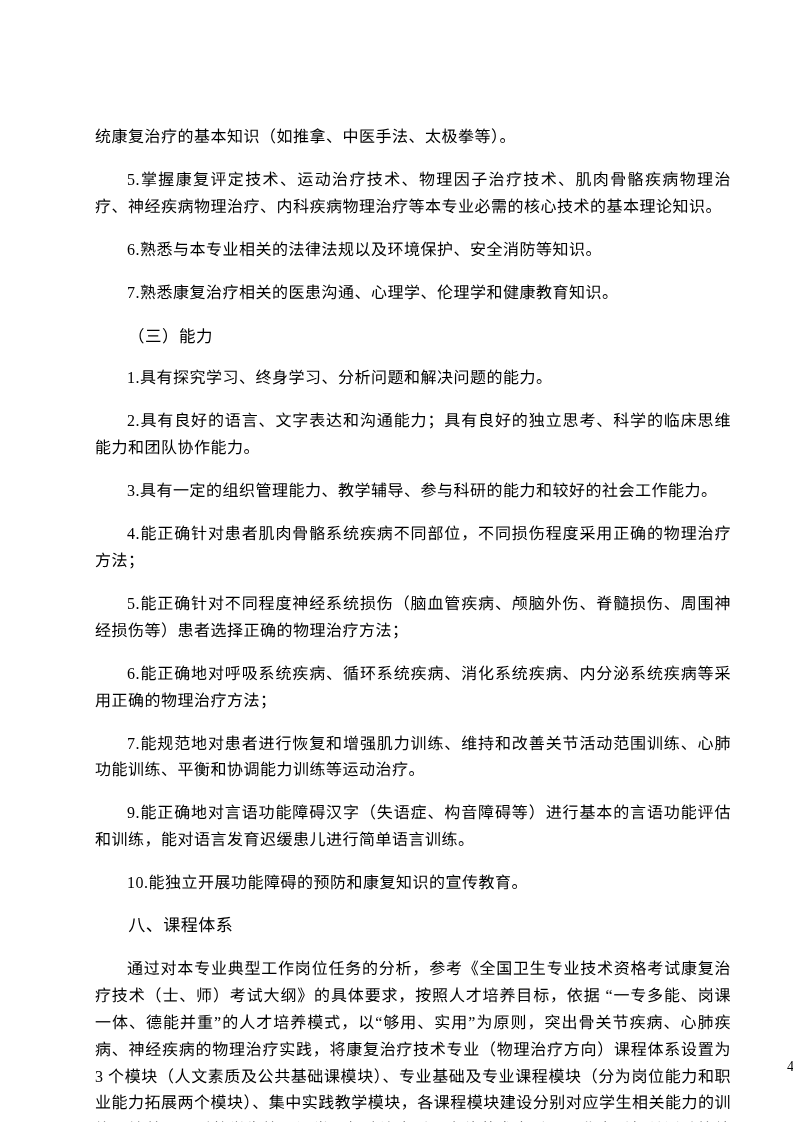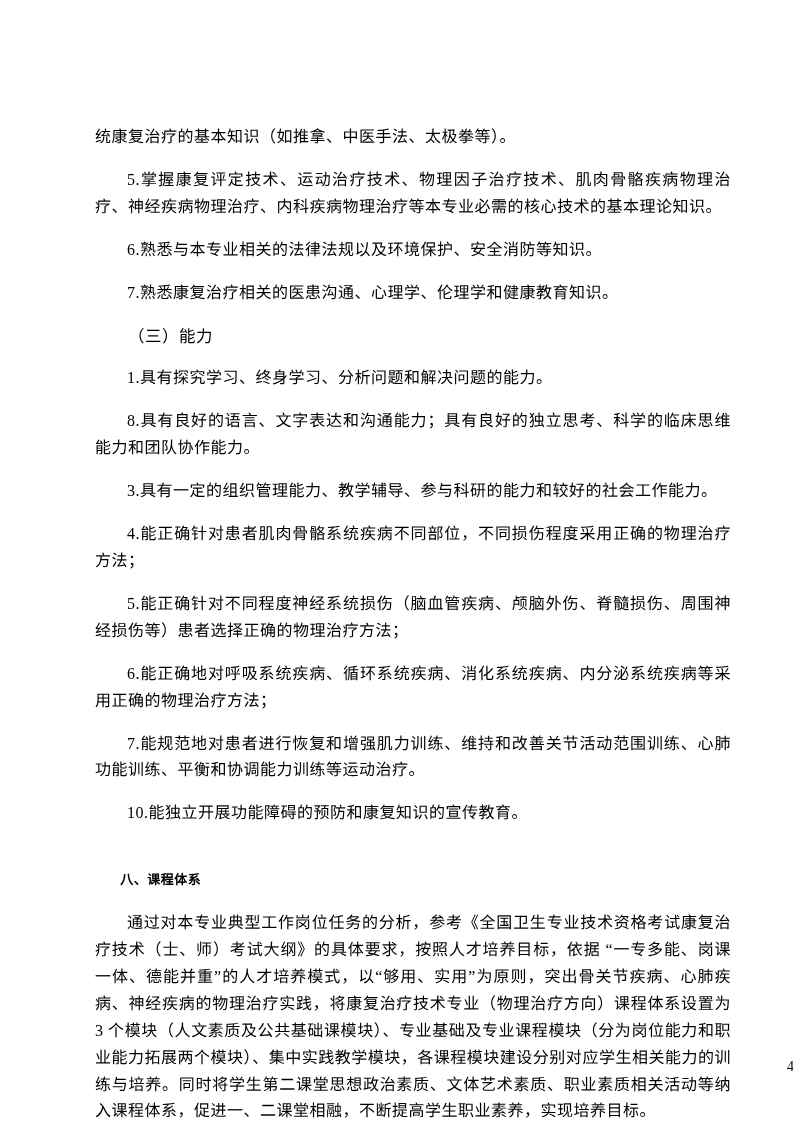--- a/index.html
+++ b/index.html
@@ -40,26 +40,25 @@
     font-weight: normal;
     font-size: 16.5px;
     line-height: 26.9px;
     letter-spacing: 0.5px;
     text-indent: 2em;
   }
 
   
   .h-major {
     font-family: "Liberation Sans", "DejaVu Sans", sans-serif;
-    font-weight: bold;
-    font-size: 13px;
+    font-weight: normal;
+    font-size: 17px;
     line-height: 26.9px;
     letter-spacing: 0.5px;
     text-indent: 1.95em;
-    margin-top: 24px;
   }
 
   .page-number {
     position: absolute;
     top: 1034px;
     left: 0;
     width: 100%;
     text-align: right;
     font-size: 14px;
     line-height: 18px;
@@ -74,26 +73,27 @@
   <div class="content">
 
     <p class="para">统康复治疗的基本知识（如推拿、中医手法、太极拳等）。</p>
     <p class="para indent">5.掌握康复评定技术、运动治疗技术、物理因子治疗技术、肌肉骨骼疾病物理治疗、神经疾病物理治疗、内科疾病物理治疗等本专业必需的核心技术的基本理论知识。</p>
     <p class="para indent">6.熟悉与本专业相关的法律法规以及环境保护、安全消防等知识。</p>
     <p class="para indent">7.熟悉康复治疗相关的医患沟通、心理学、伦理学和健康教育知识。</p>
 
     <h3 class="h-sub">（三）能力</h3>
 
     <p class="para indent">1.具有探究学习、终身学习、分析问题和解决问题的能力。</p>
-    <p class="para indent">8.具有良好的语言、文字表达和沟通能力；具有良好的独立思考、科学的临床思维能力和团队协作能力。</p>
+    <p class="para indent">2.具有良好的语言、文字表达和沟通能力；具有良好的独立思考、科学的临床思维能力和团队协作能力。</p>
     <p class="para indent">3.具有一定的组织管理能力、教学辅导、参与科研的能力和较好的社会工作能力。</p>
     <p class="para indent">4.能正确针对患者肌肉骨骼系统疾病不同部位，不同损伤程度采用正确的物理治疗方法；</p>
     <p class="para indent">5.能正确针对不同程度神经系统损伤（脑血管疾病、颅脑外伤、脊髓损伤、周围神经损伤等）患者选择正确的物理治疗方法；</p>
     <p class="para indent">6.能正确地对呼吸系统疾病、循环系统疾病、消化系统疾病、内分泌系统疾病等采用正确的物理治疗方法；</p>
     <p class="para indent">7.能规范地对患者进行恢复和增强肌力训练、维持和改善关节活动范围训练、心肺功能训练、平衡和协调能力训练等运动治疗。</p>
+    <p class="para indent">9.能正确地对言语功能障碍汉字（失语症、构音障碍等）进行基本的言语功能评估和训练，能对语言发育迟缓患儿进行简单语言训练。</p>
     <p class="para indent">10.能独立开展功能障碍的预防和康复知识的宣传教育。</p>
 
     <h2 class="h-major">八、课程体系</h2>
 
     <p class="para indent">通过对本专业典型工作岗位任务的分析，参考《全国卫生专业技术资格考试康复治疗技术（士、师）考试大纲》的具体要求，按照人才培养目标，依据 “一专多能、岗课一体、德能并重”的人才培养模式，以“够用、实用”为原则，突出骨关节疾病、心肺疾病、神经疾病的物理治疗实践，将康复治疗技术专业（物理治疗方向）课程体系设置为 3 个模块（人文素质及公共基础课模块）、专业基础及专业课程模块（分为岗位能力和职业能力拓展两个模块）、集中实践教学模块，各课程模块建设分别对应学生相关能力的训练与培养。同时将学生第二课堂思想政治素质、文体艺术素质、职业素质相关活动等纳入课程体系，促进一、二课堂相融，不断提高学生职业素养，实现培养目标。</p>
 
     <h3 class="h-sub">1.专业课程体系（见表 3）</h3>
 
   </div>
 

